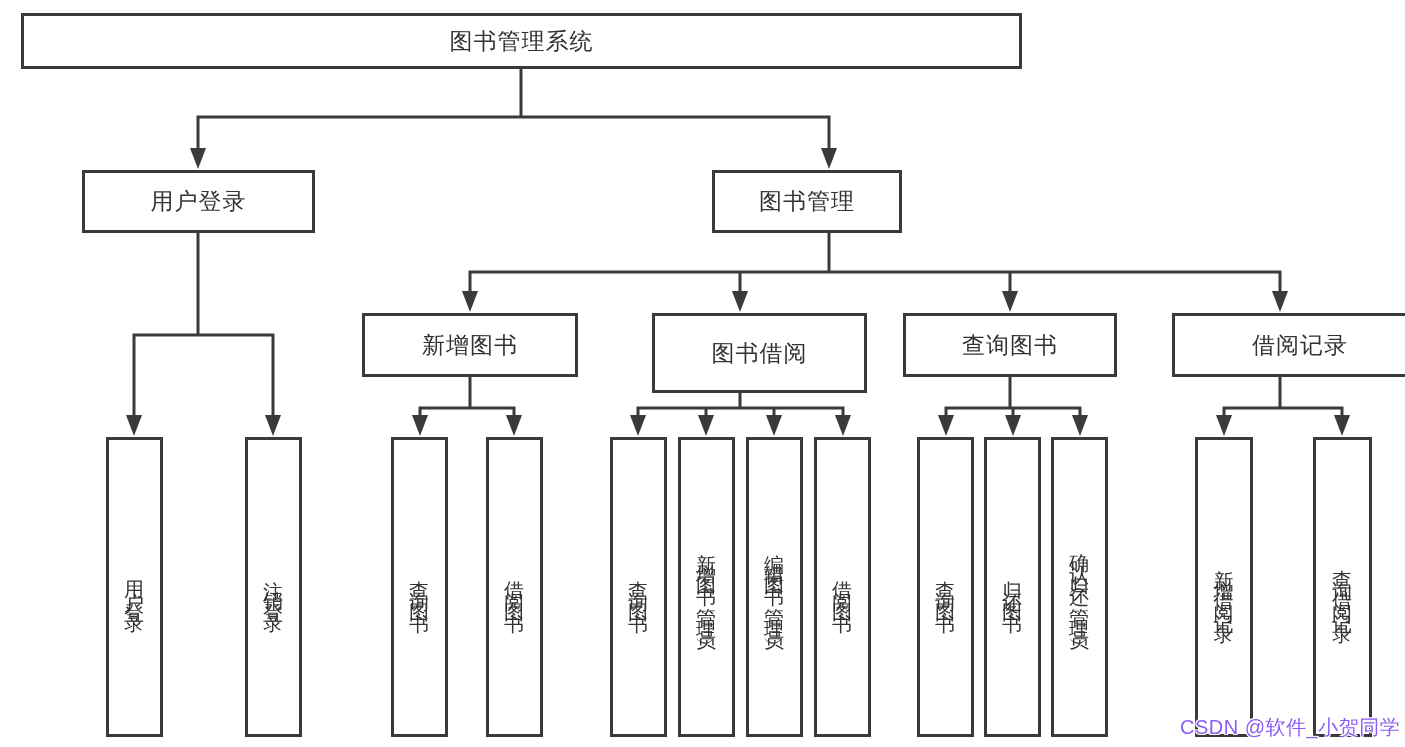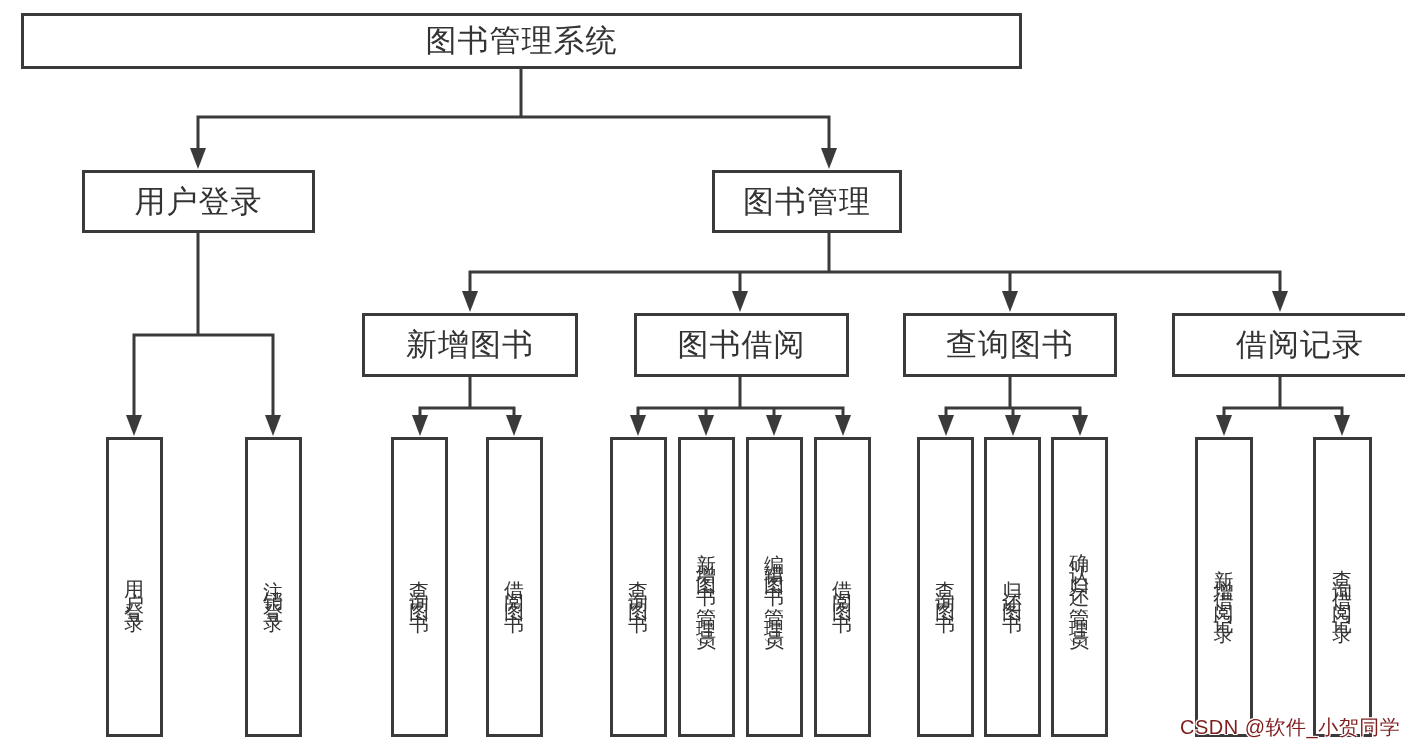--- a/index.html
+++ b/index.html
@@ -22,40 +22,40 @@
     position: absolute;
     box-sizing: border-box;
     background: #ffffff;
     border: 3px solid #3a3a3a;
     display: flex;
     align-items: center;
     justify-content: center;
     text-align: center;
   }
   .node-h {
-    font-size: 31px;
+    font-size: 23px;
     letter-spacing: 1px;
     white-space: nowrap;
   }
   .node-v { }
   .node-v .vtext {
     writing-mode: vertical-rl;
     font-size: 20px;
     letter-spacing: 11px;
     line-height: 1;
     max-height: 288px;
   }
   .watermark {
     position: absolute;
     left: 1180px;
     top: 714px;
     width: 225px;
     font-size: 20px;
     letter-spacing: 0.5px;
-    color: #7f1d1d;
+    color: #8b5cf6;
     white-space: nowrap;
     text-shadow: 1px 1px 0 #ffffff, -1px -1px 0 #ffffff, 1px -1px 0 #ffffff, -1px 1px 0 #ffffff;
     z-index: 5;
   }
 </style>
 </head>
 <body>
 
 <div id="stage">
 
@@ -105,21 +105,21 @@
       <polygon points="1334,415 1350,415 1342,436"></polygon>
     </g>
   </svg>
 
   <div class="node node-h" style="left:21px; top:13px; width:1001px; height:56px;">图书管理系统</div>
 
   <div class="node node-h" style="left:82px; top:170px; width:233px; height:63px;">用户登录</div>
   <div class="node node-h" style="left:712px; top:170px; width:190px; height:63px;">图书管理</div>
 
   <div class="node node-h" style="left:362px; top:313px; width:216px; height:64px;">新增图书</div>
-  <div class="node node-h" style="left:634px; top:313px; width:215px; height:64px;">图书借阅</div>
+  <div class="node node-h" style="left:652px; top:313px; width:215px; height:80px;">图书借阅</div>
   <div class="node node-h" style="left:903px; top:313px; width:214px; height:64px;">查询图书</div>
   <div class="node node-h" style="left:1172px; top:313px; width:256px; height:64px;">借阅记录</div>
 
   <div class="node node-v" style="left:106px; top:437px; width:57px; height:300px;">
     <span class="vtext">用户登录</span>
   </div>
   <div class="node node-v" style="left:245px; top:437px; width:57px; height:300px;">
     <span class="vtext">注销登录</span>
   </div>
 

